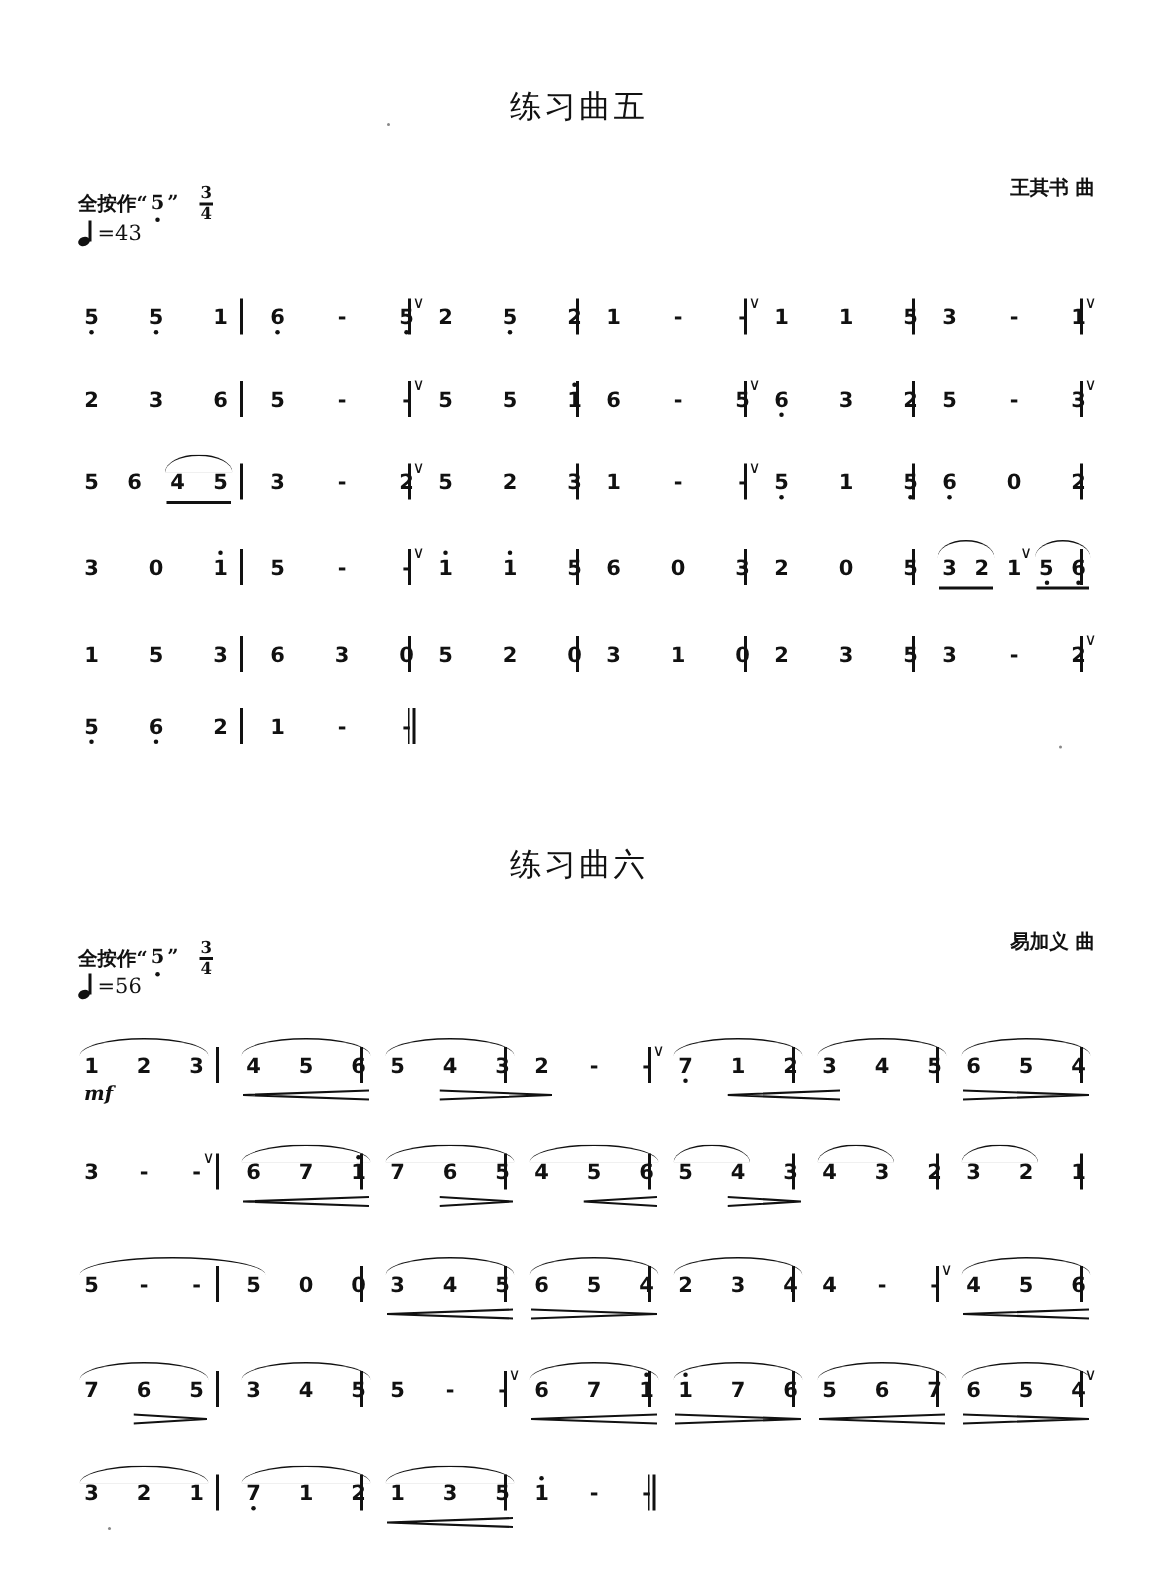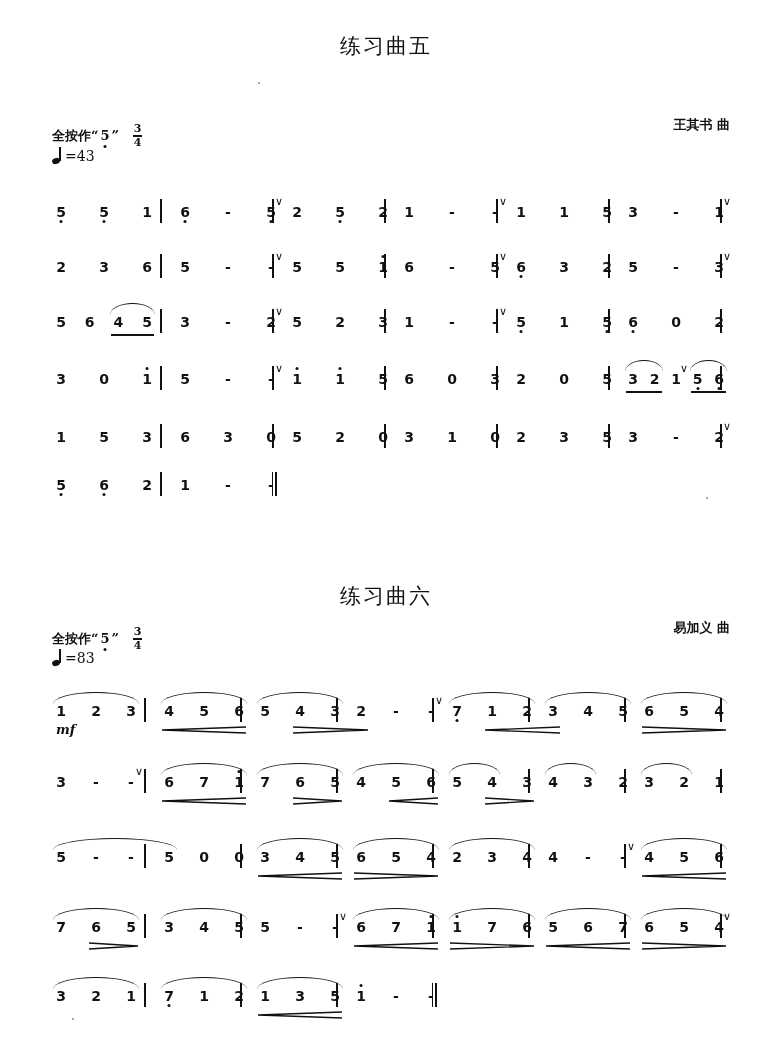--- a/index.html
+++ b/index.html
@@ -50,21 +50,21 @@
   }
   .hairpin { position: absolute; top: 24px; height: 8px; }
   .dyn { position: absolute; top: 22px; font-family: "DejaVu Serif", serif; font-style: italic; font-weight: bold; font-size: 13px; }
   .speck { position: absolute; width: 2px; height: 2px; background: #888; border-radius: 50%; }
 </style>
 </head>
 <body>
 
 <div id="sheet">
   <div class="piece" style="top:0">
-    <div class="piece-title" style="top:32px">练习曲五</div>
+    <div class="piece-title" style="top:57px">练习曲五</div>
     <div class="composer" style="top:116px">王其书 曲</div>
     <div class="key-line" style="top:124px">
       <span>全按作“</span>
       <span class="key-note"><span>5</span><span class="ldot"></span></span>
       <span>”</span>
       <span class="timesig">
         <span>3</span>
         <span class="bar"></span>
         <span>4</span>
       </span>
@@ -223,38 +223,38 @@
           <span class="barline" style="left: 160px;"></span>
           <span class="note" style="left: 178px;"><span>1</span></span>
           <span class="note" style="left: 221px;"><span>-</span></span>
           <span class="note" style="left: 264px;"><span>-</span></span>
           <span class="barline final" style="left: 272px;"></span>
         </div>
       </div>
   </div>
 
   <div class="piece" style="top:0">
-    <div class="piece-title" style="top:582px">练习曲六</div>
+    <div class="piece-title" style="top:562px">练习曲六</div>
     <div class="composer" style="top:619px">易加义 曲</div>
     <div class="key-line" style="top:627px">
       <span>全按作“</span>
       <span class="key-note"><span>5</span><span class="ldot"></span></span>
       <span>”</span>
       <span class="timesig">
         <span>3</span>
         <span class="bar"></span>
         <span>4</span>
       </span>
     </div>
     <div class="tempo" style="top:650px">
       <span class="qnote">
           <span class="head"></span>
           <span class="stem"></span>
         </span>
-      <span>=83</span>
+      <span>=56</span>
     </div>
     <div class="dyn" style="top:722px;left:56px">mf</div>
     <div class="rows">
         <div class="row" style="top: 702px;">
           <span class="note" style="left: 54px;"><span>1</span></span>
           <span class="note" style="left: 89px;"><span>2</span></span>
           <span class="note" style="left: 124px;"><span>3</span></span>
           <span class="barline" style="left: 144px;"></span>
           <span class="note" style="left: 162px;"><span>4</span></span>
           <span class="note" style="left: 197px;"><span>5</span></span>

